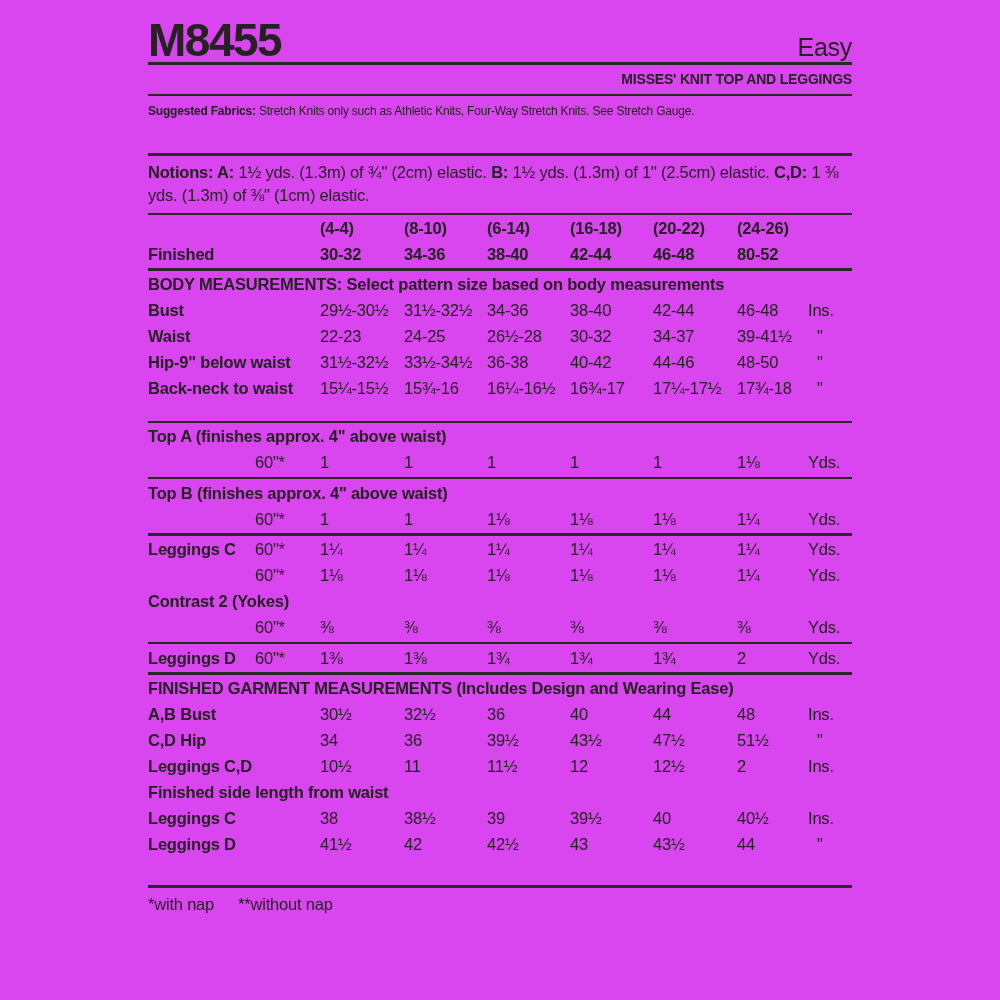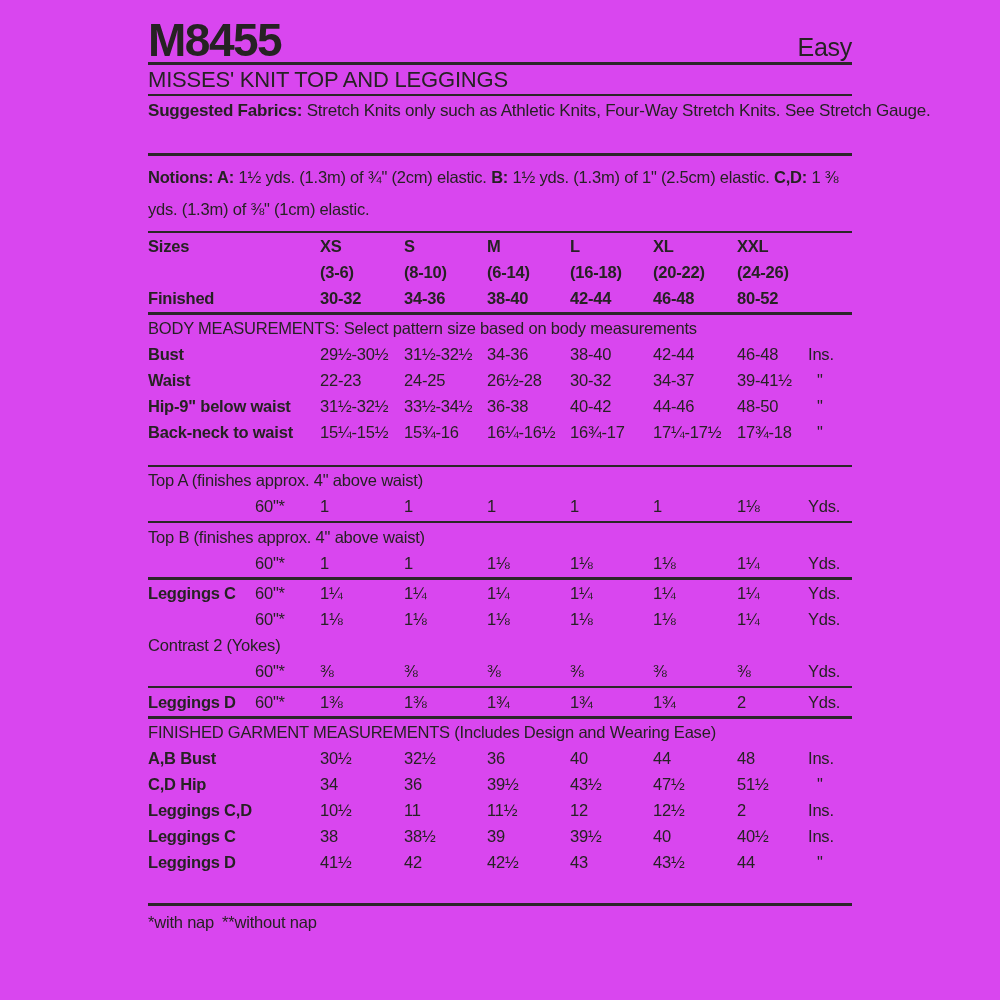--- a/index.html
+++ b/index.html
@@ -7,43 +7,43 @@
        -webkit-font-smoothing:antialiased;}
   .page{width:1000px;height:1000px;background:#d946ef;box-sizing:border-box;
         padding:14px 148px 0 148px;position:relative;overflow:hidden;}
 
   
   .masthead{display:flex;justify-content:space-between;align-items:flex-end;height:48px;}
   .pattern-number{font-size:46px;font-weight:bold;letter-spacing:-1.5px;line-height:44px;}
   .difficulty{font-size:25px;font-weight:normal;letter-spacing:-0.3px;line-height:30px;}
   .rule{height:3px;background:#2b2728;border:0;}
   .rule.thin{height:2.4px;}
-  .doc-title{font-size:22px;font-weight:normal;letter-spacing:-0.2px;line-height:29px;}
-  .fabrics{font-size:17px;letter-spacing:-0.2px;line-height:30px;margin-bottom:27px;white-space:nowrap;}
-  .notions{font-size:16.5px;letter-spacing:-0.2px;line-height:32px;padding:5px 0 6px 0;width:704px;}
+  .doc-title{font-size:14px;font-weight:bold;letter-spacing:-0.2px;line-height:29px;text-align:right;}
+  .fabrics{font-size:12px;letter-spacing:-0.2px;line-height:30px;margin-bottom:27px;white-space:nowrap;}
+  .notions{font-size:16.5px;letter-spacing:-0.2px;line-height:23px;padding:5px 0 6px 0;width:704px;}
   .bold{font-weight:bold;}
 
   
   .m-table{width:704px;}
   .t-row{display:grid;grid-template-columns:107px 65px 84px 83px 83px 83px 84px 71px 44px;
          align-items:center;height:26px;font-size:16.5px;letter-spacing:-0.2px;}
   .t-label{font-weight:bold;white-space:nowrap;}
   .t-width{white-space:nowrap;}
   .t-val{white-space:nowrap;}
   .t-unit{white-space:nowrap;}
   .t-unit.ditto{padding-left:9px;}
   .bold-vals .t-val,.bold-vals .t-width{font-weight:bold;}
-  .t-heading{height:26px;display:flex;align-items:center;font-size:16.5px;font-weight:normal;
+  .t-heading{height:26px;display:flex;align-items:center;font-size:16.5px;font-weight:bold;
              letter-spacing:-0.2px;white-space:nowrap;}
   .t-rule{height:2.4px;background:#2b2728;margin:1px 0;}
   .t-gap{height:18px;}
 
   
   .pre-footer-gap{height:27px;}
-  .footer-notes{display:flex;gap:8px;font-size:16.5px;letter-spacing:-0.2px;padding-top:7px;}
+  .footer-notes{display:flex;gap:24px;font-size:16.5px;letter-spacing:-0.2px;padding-top:7px;}
 </style>
 </head>
 <body>
 
 <div class="page">
 
   <div class="masthead">
     <div class="pattern-number">M8455</div>
     <div class="difficulty">Easy</div>
   </div>
@@ -53,34 +53,23 @@
   <div class="rule thin"></div>
 
   <div class="fabrics"><span class="bold">Suggested Fabrics: </span><span class="">Stretch Knits only such as Athletic Knits, Four-Way Stretch Knits. See Stretch Gauge.</span></div>
   <div class="rule thin"></div>
 
   <div class="notions"><span class="bold">Notions: A: </span><span class="">1½ yds. (1.3m) of ¾" (2cm) elastic. </span><span class="bold">B: </span><span class="">1½ yds. (1.3m) of 1" (2.5cm) elastic. </span><span class="bold">C,D: </span><span class="">1 ⅜ yds. (1.3m) of ⅜" (1cm) elastic.</span></div>
   <div class="rule thin"></div>
 
   <div class="m-table">
       <div class="t-row bold-vals">
-        <div class="t-label">Sizes</div>
-        <div class="t-width"></div>
-        <div class="t-val">XS</div>
-        <div class="t-val">S</div>
-        <div class="t-val">M</div>
-        <div class="t-val">L</div>
-        <div class="t-val">XL</div>
-        <div class="t-val">XXL</div>
-        <div class="t-unit"></div>
-      </div>
-      <div class="t-row bold-vals">
-        <div class="t-label"></div>
-        <div class="t-width"></div>
-        <div class="t-val">(3-6)</div>
+        <div class="t-label"></div>
+        <div class="t-width"></div>
+        <div class="t-val">(4-4)</div>
         <div class="t-val">(8-10)</div>
         <div class="t-val">(6-14)</div>
         <div class="t-val">(16-18)</div>
         <div class="t-val">(20-22)</div>
         <div class="t-val">(24-26)</div>
         <div class="t-unit"></div>
       </div>
       <div class="t-row bold-vals">
         <div class="t-label">Finished</div>
         <div class="t-width"></div>
@@ -240,20 +229,21 @@
         <div class="t-label">Leggings C,D</div>
         <div class="t-width"></div>
         <div class="t-val">10½</div>
         <div class="t-val">11</div>
         <div class="t-val">11½</div>
         <div class="t-val">12</div>
         <div class="t-val">12½</div>
         <div class="t-val">2</div>
         <div class="t-unit">Ins.</div>
       </div>
+      <div class="t-heading">Finished side length from waist</div>
       <div class="t-row">
         <div class="t-label">Leggings C</div>
         <div class="t-width"></div>
         <div class="t-val">38</div>
         <div class="t-val">38½</div>
         <div class="t-val">39</div>
         <div class="t-val">39½</div>
         <div class="t-val">40</div>
         <div class="t-val">40½</div>
         <div class="t-unit">Ins.</div>

